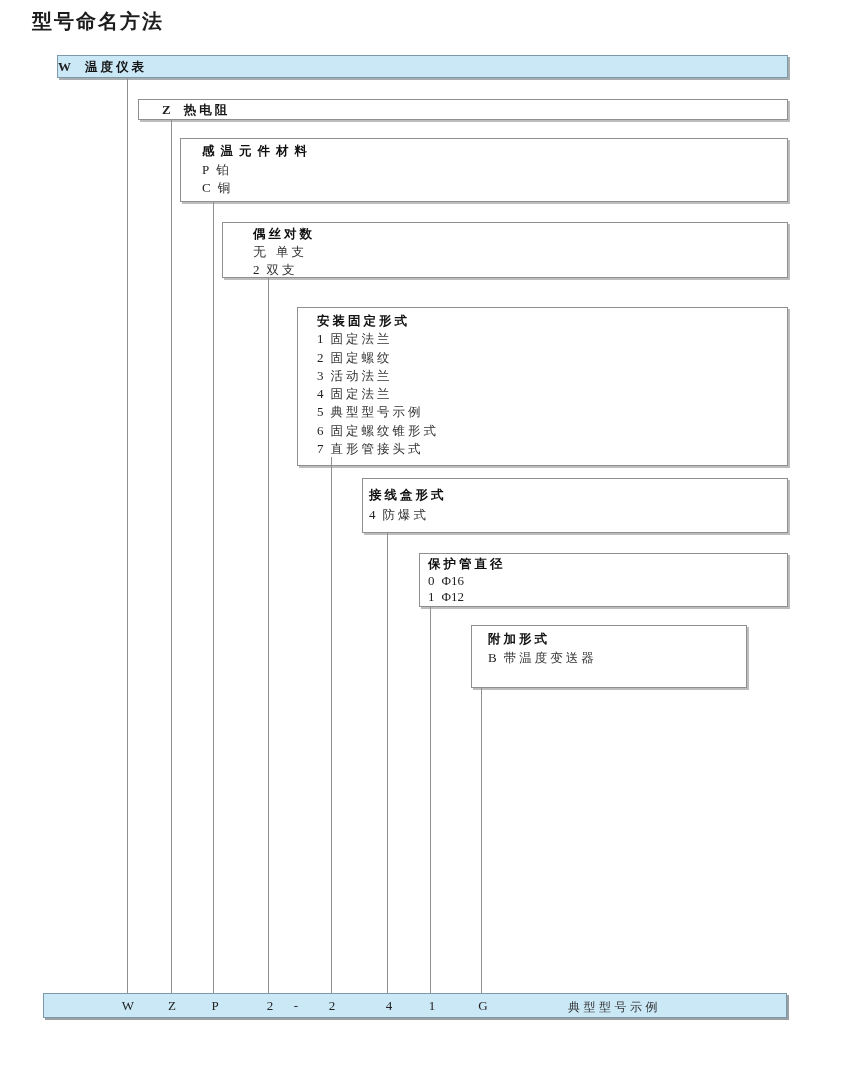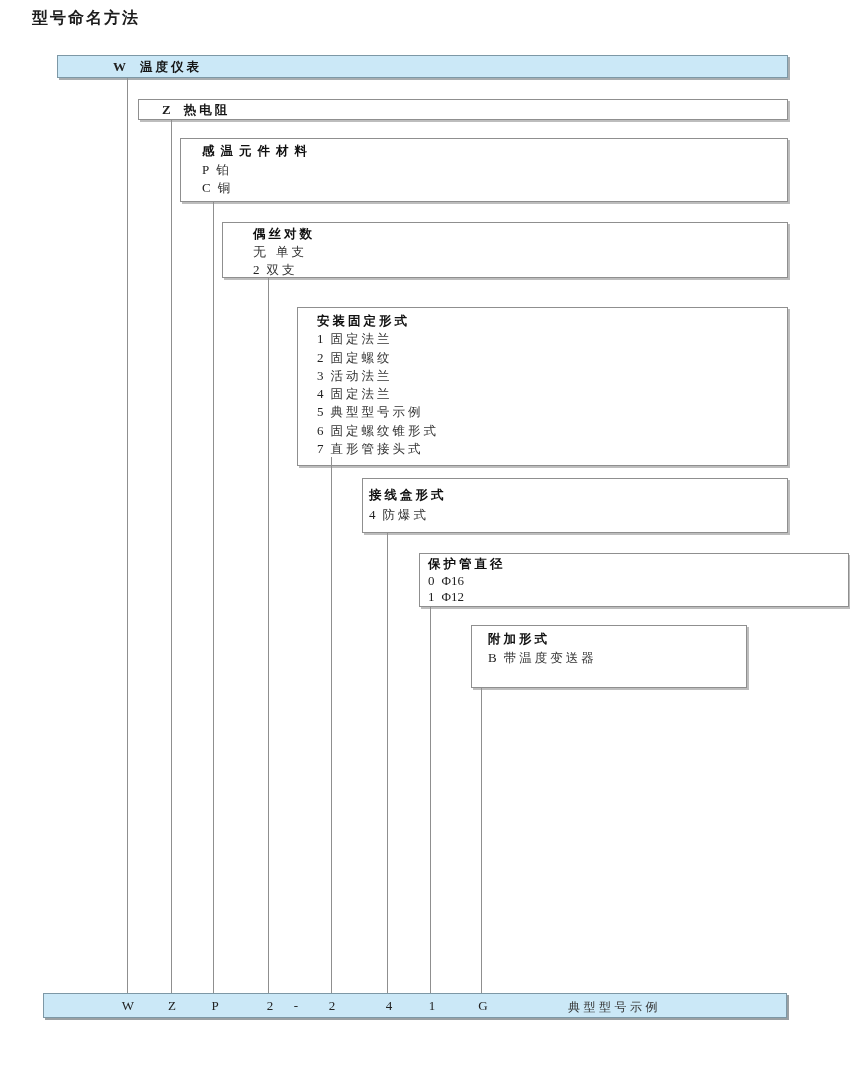--- a/index.html
+++ b/index.html
@@ -5,53 +5,53 @@
   html,body{margin:0;padding:0;background:#ffffff;}
   #page{
     position:relative;
     width:850px;height:1092px;
     background:#ffffff;
     font-family:"Liberation Sans", sans-serif;
     overflow:hidden;
   }
   #heading{
     position:absolute;left:32px;top:8px;
-    font-size:16px;font-weight:bold;color:#1c1c1c;
+    font-size:20px;font-weight:bold;color:#1c1c1c;
     letter-spacing:2px;
   }
   .box{
     position:absolute;box-sizing:border-box;
     background:#ffffff;
     border:1px solid #8f8f8f;
     box-shadow:2px 2px 0 #bdbdbd;
     color:#3a3a3a;
     font-size:12.5px;
   }
   .box .row{white-space:nowrap;}
   .box .box-title{font-weight:bold;color:#101010;letter-spacing:3px;}
   .code{
     font-family:"Liberation Serif", serif;
     font-size:13px;color:#222;
     display:inline-block;margin-right:7px;letter-spacing:0;
   }
   .label{letter-spacing:3px;color:#333;}
   .hl{background:#cbe8f7;border:1px solid #7d98a6;box-shadow:2px 2px 0 #a8adb0;}
   
-  .b1{left:57px;top:55px;width:731px;height:23px;line-height:21px;padding-left:55px;}
+  .b1{left:57px;top:55px;width:731px;height:23px;line-height:21px;}
   .b1 .code{margin-right:14px;font-weight:bold;}
   .b1 .label{font-weight:bold;color:#151515;}
   .b2{left:138px;top:99px;width:650px;height:21px;line-height:19px;padding-left:23px;}
   .b2 .code{margin-right:13px;font-weight:bold;}
   .b2 .label{font-weight:bold;color:#151515;}
   .b3{left:180px;top:138px;width:608px;height:64px;line-height:18.5px;padding:3px 0 0 21px;}
   .b3 .box-title{letter-spacing:6px;}
   .b4{left:222px;top:222px;width:566px;height:56px;line-height:17px;padding:3px 0 0 30px;}
   .b5{left:297px;top:298px;width:491px;height:159px;line-height:18.3px;padding:4px 0 0 19px;margin-top:9px;}
   .b6{left:362px;top:478px;width:426px;height:55px;line-height:19px;padding:7px 0 0 6px;}
-  .b7{left:419px;top:553px;width:430px;height:54px;line-height:16.5px;padding:2px 0 0 8px;}
+  .b7{left:419px;top:553px;width:369px;height:54px;line-height:16.5px;padding:2px 0 0 8px;}
   .b8{left:471px;top:625px;width:276px;height:63px;line-height:18.5px;padding:4px 0 0 16px;}
   
   .vline{position:absolute;width:1px;background:#8f8f8f;}
   .l1{left:127px;top:78px;height:915px;}
   .l2{left:171px;top:120px;height:873px;}
   .l3{left:213px;top:202px;height:791px;}
   .l4{left:268px;top:278px;height:715px;}
   .l5{left:331px;top:457px;height:536px;}
   .l6{left:387px;top:533px;height:460px;}
   .l7{left:430px;top:607px;height:386px;}

